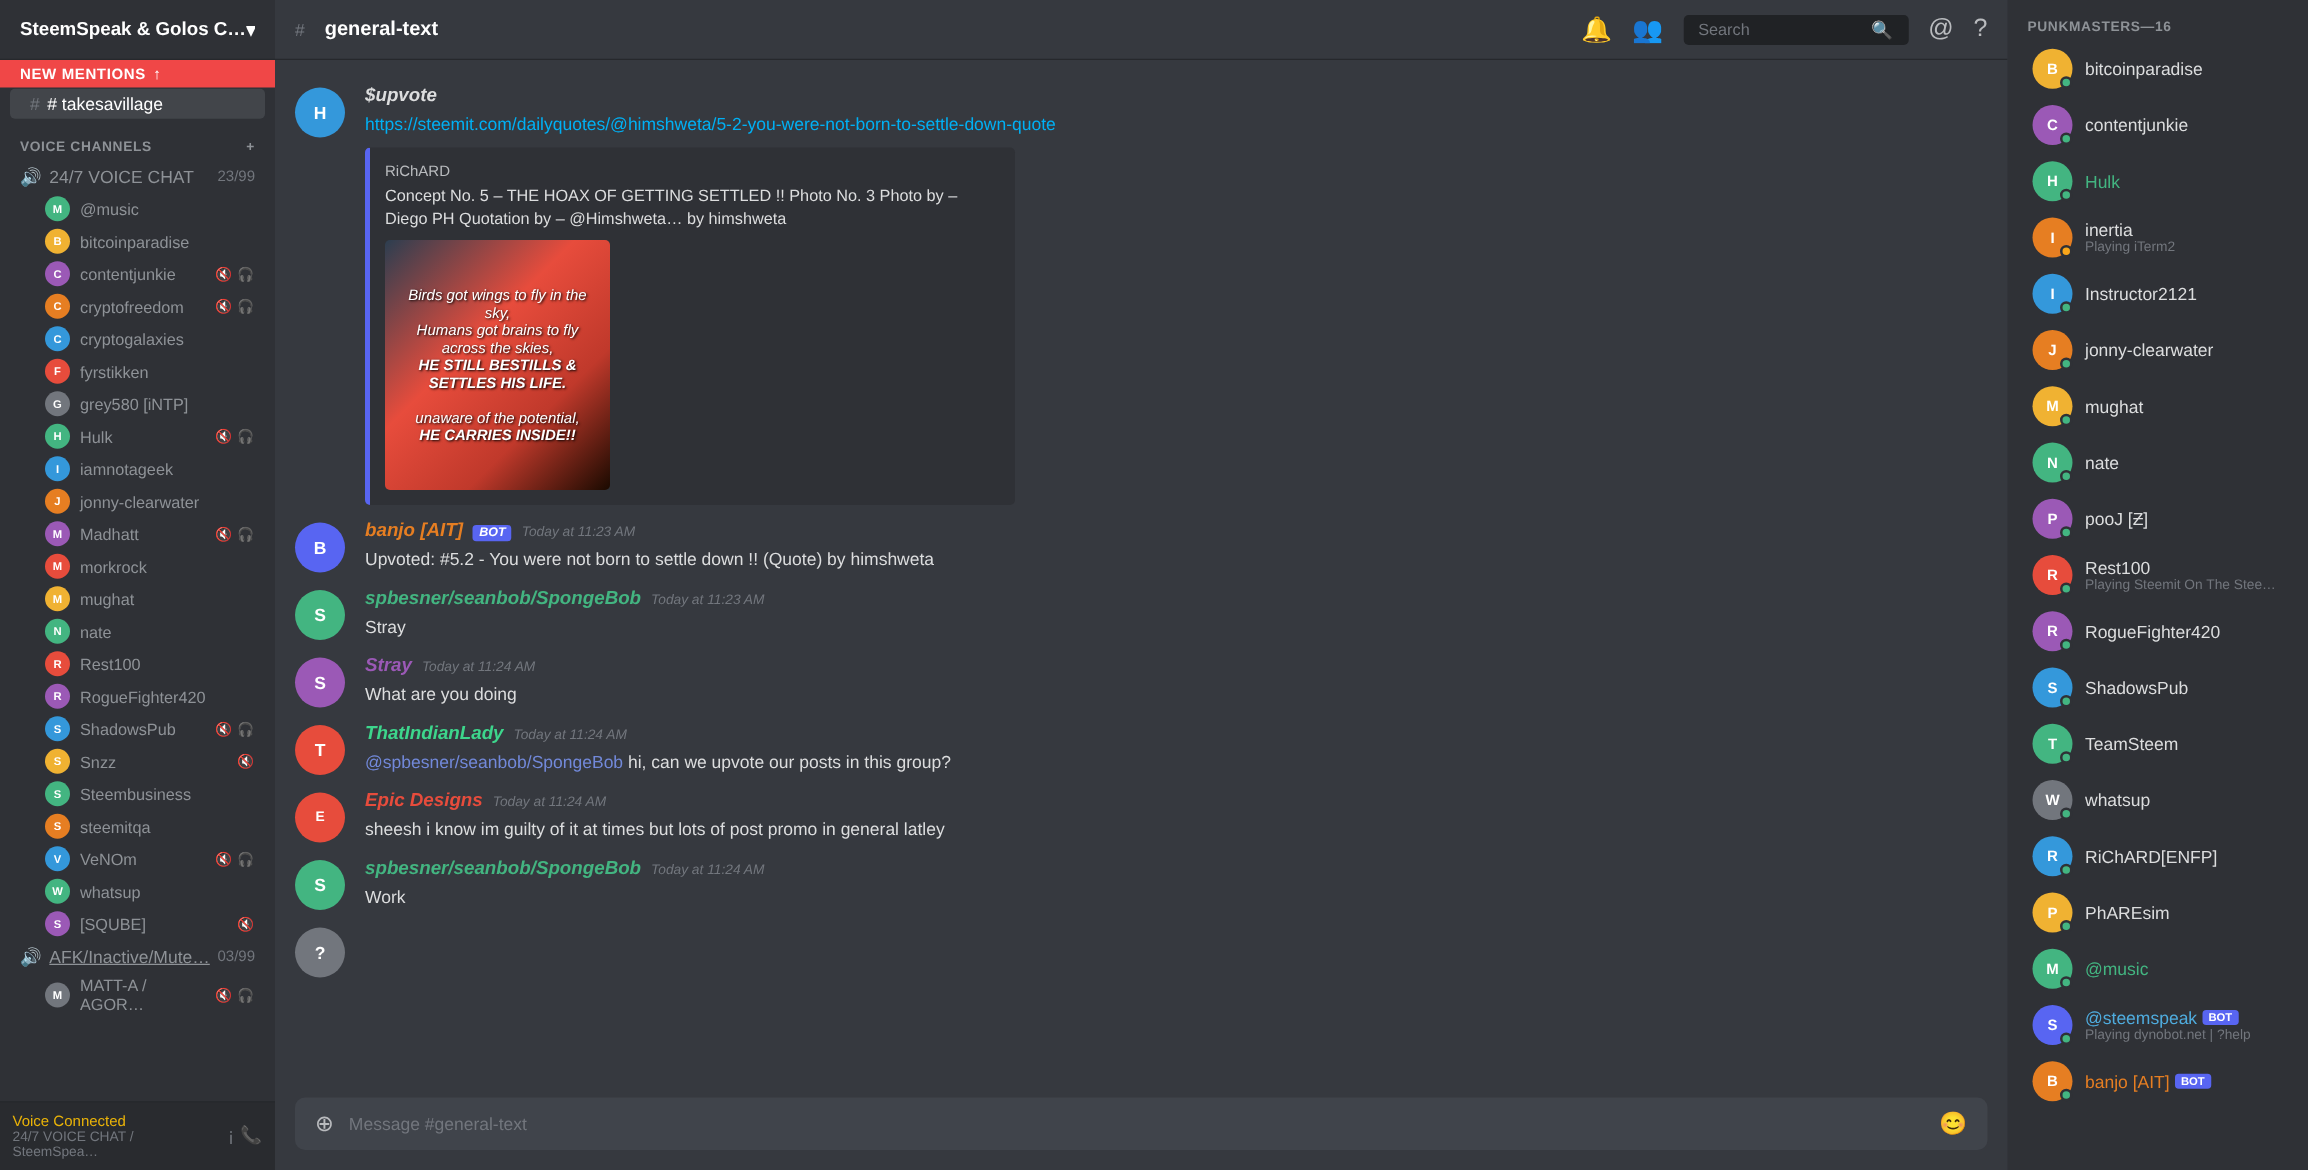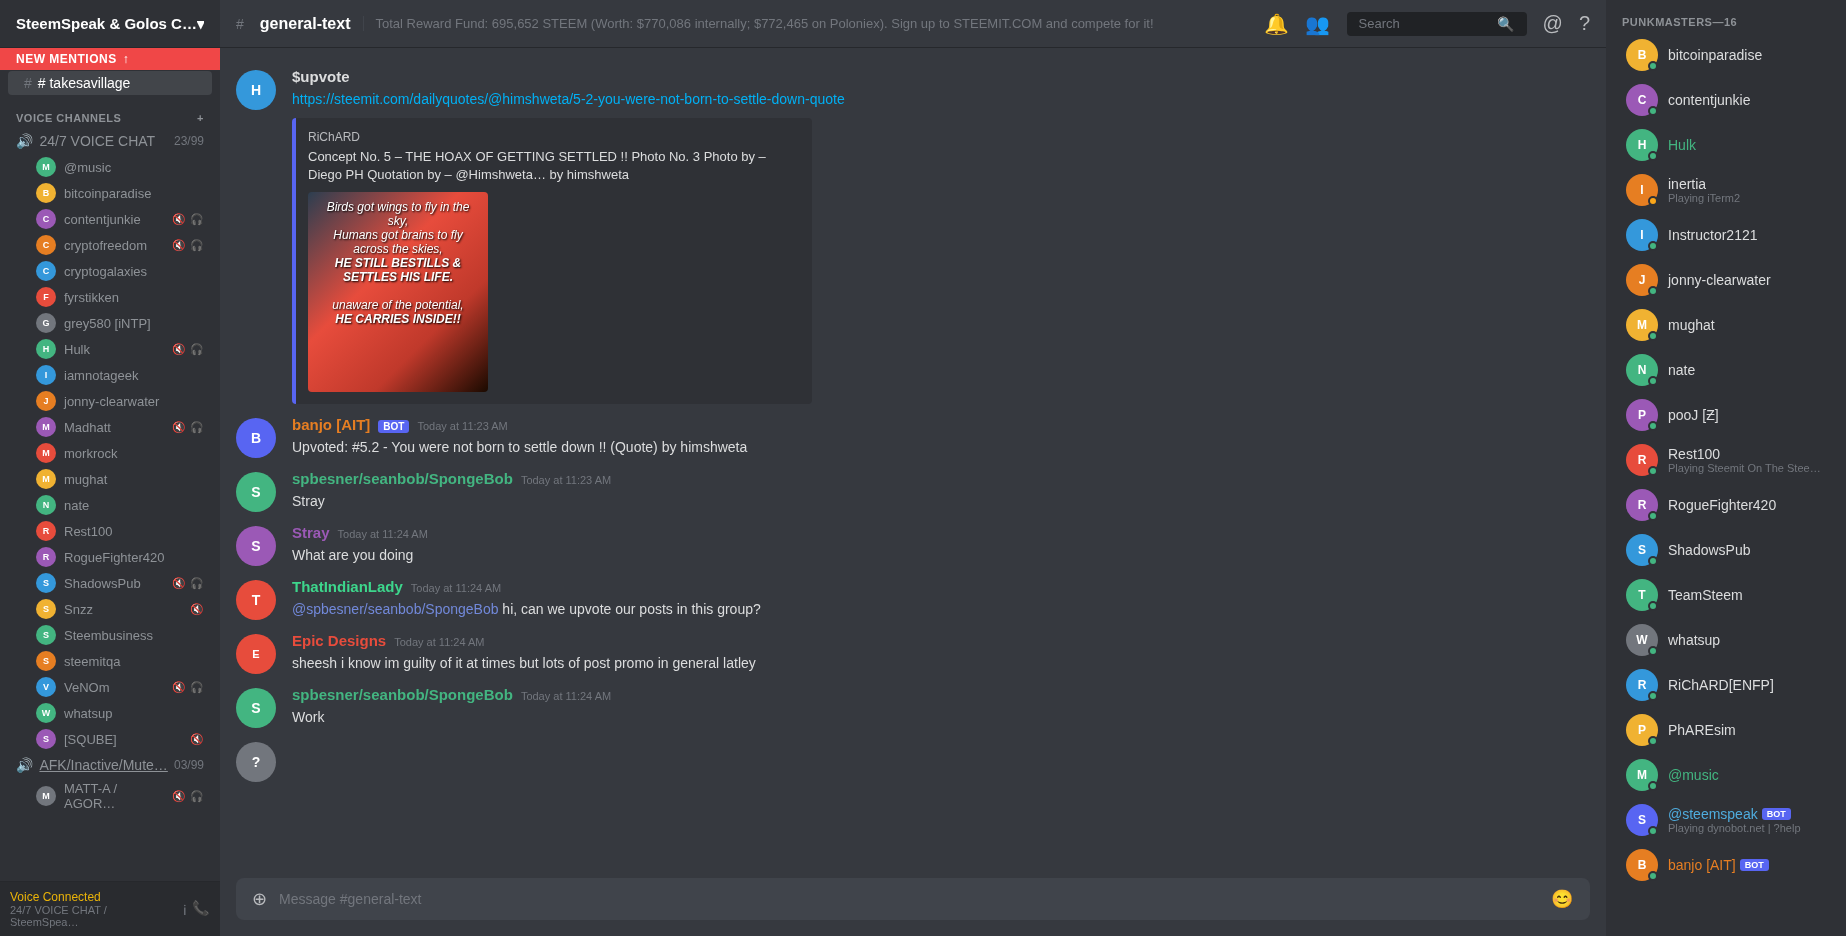--- a/index.html
+++ b/index.html
@@ -186,21 +186,21 @@
       margin-bottom: 4px;
     }
     .message-avatar {
       width: 40px; height: 40px; border-radius: 50%;
       flex-shrink: 0;
       display: flex; align-items: center; justify-content: center;
       font-size: 14px; font-weight: 700; color: #fff;
       margin-top: 2px;
     }
     .message-content { flex: 1; min-width: 0; }
-    .message-header { display: flex; align-items: baseline; gap: 8px; margin-bottom: 4px; }
+    .message-header { display: flex; align-items: baseline; gap: 8px; margin-bottom: 4px; font-style: italic; }
     .message-username { font-weight: 600; font-size: 15px; }
     .message-timestamp { font-size: 11px; color: #72767d; }
     .message-text { color: #dcddde; font-size: 14px; line-height: 1.5; }
     .message-text a { color: #00b0f4; text-decoration: none; }
     .bot-badge {
       background: #5865f2;
       color: #fff;
       font-size: 10px;
       font-weight: 700;
       padding: 1px 5px;
@@ -217,21 +217,21 @@
       margin-top: 8px;
       max-width: 520px;
     }
     .embed-source { font-size: 12px; color: #b9bbbe; margin-bottom: 4px; }
     .embed-title { color: #00b0f4; font-size: 14px; font-weight: 600; margin-bottom: 4px; }
     .embed-desc { font-size: 13px; color: #dcddde; margin-bottom: 8px; line-height: 1.4; }
     .embed-image {
       width: 180px; height: 200px;
       background: linear-gradient(135deg, #2c3e50 0%, #e74c3c 40%, #c0392b 70%, #1a0a00 100%);
       border-radius: 4px;
-      display: flex; justify-content: center;
+      display: flex; align-items: center; justify-content: center;
       overflow: hidden;
       position: relative;
     }
     .embed-image-text {
       color: #fff;
       font-size: 12px;
       font-style: italic;
       text-align: center;
       padding: 8px;
       text-shadow: 1px 1px 2px #000;
@@ -489,21 +489,20 @@
       <span class="status-action-btn">📞</span>
     </div>
   </div>
 </div>
 
 <div class="main-content">
 
   <div class="channel-header">
     <span class="hash">#</span>
     <span class="channel-name">general-text</span>
-    <span class="topic">Total Reward Fund: 695,652 STEEM (Worth: $770,086 internally; $772,465 on Poloniex). Sign up to STEEMIT.COM and compete for it!</span>
     <div class="header-actions">
       <span class="header-btn">🔔</span>
       <span class="header-btn">👥</span>
       <div class="search-box">
         <input type="text" placeholder="Search" style="">
         <span class="search-icon">🔍</span>
       </div>
       <span class="header-btn">@</span>
       <span class="header-btn">?</span>
     </div>

